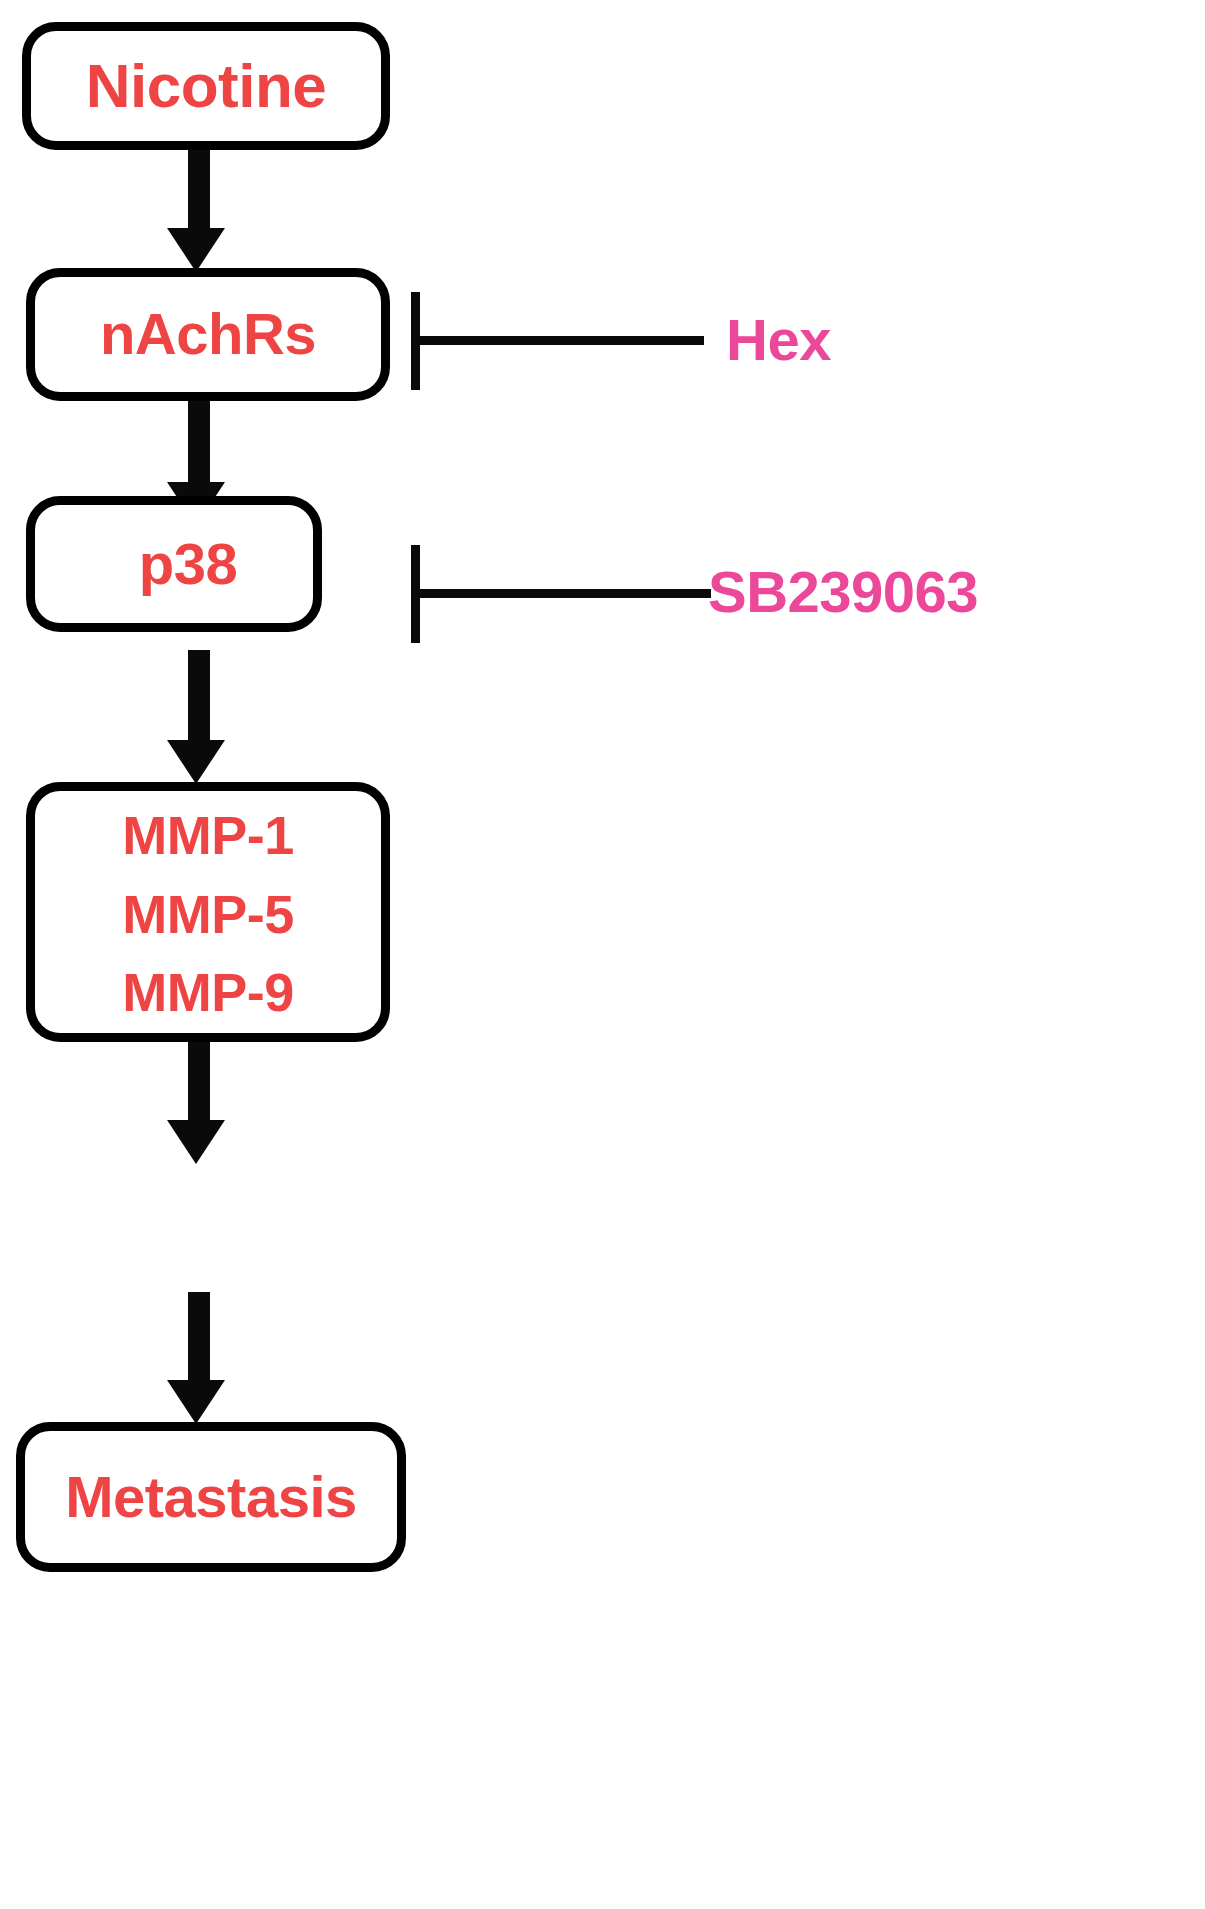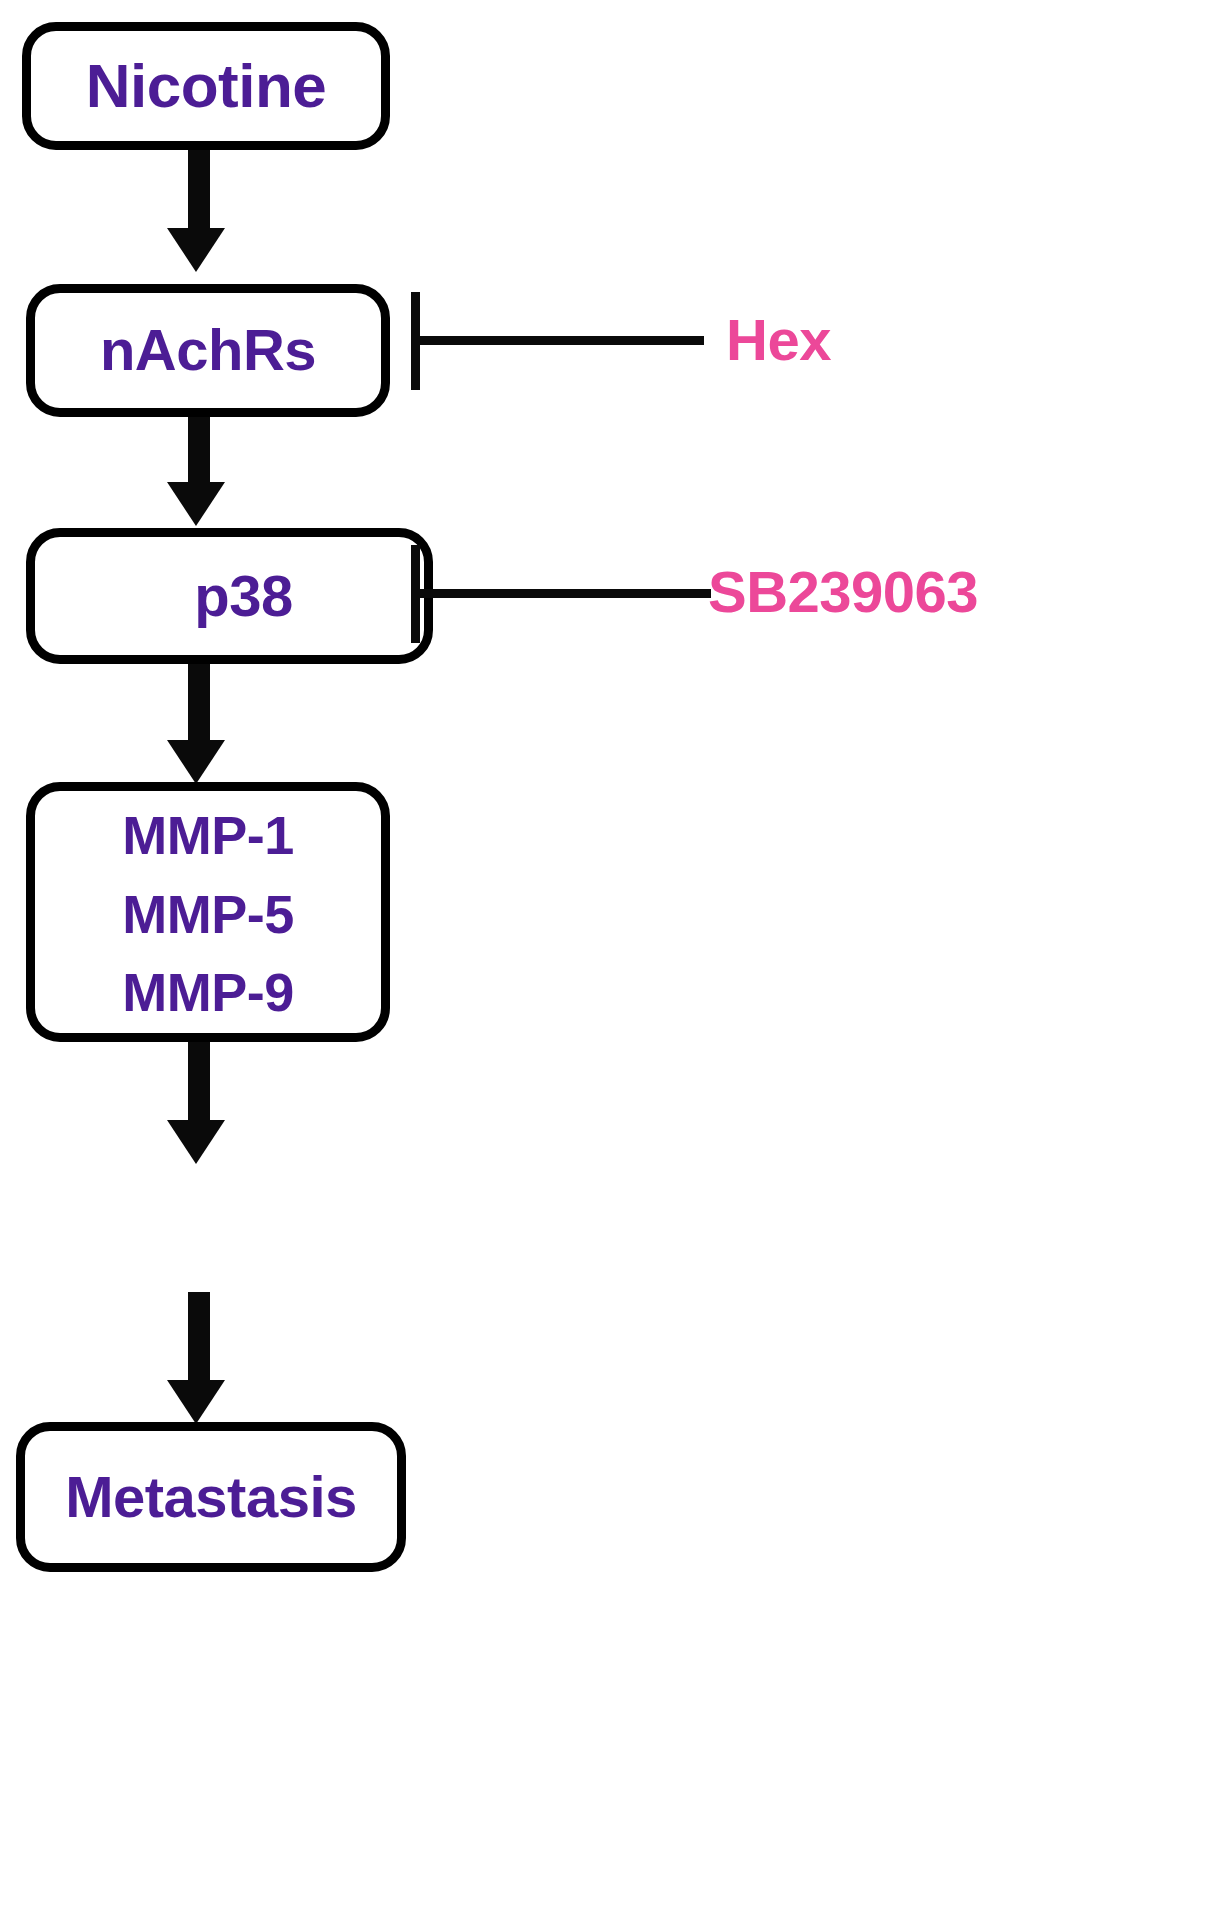--- a/index.html
+++ b/index.html
@@ -30,31 +30,31 @@
     border: 9px solid #000000;
     border-radius: 34px;
     display: flex;
     flex-direction: column;
     align-items: center;
     justify-content: center;
     z-index: 3;
   }
   .node .node-label {
     font-weight: bold;
-    color: #4c1d95;
+    color: #ef4444;
     line-height: 1.05;
     text-align: center;
     letter-spacing: -0.5px;
     white-space: nowrap;
   }
 
   
   #node-nicotine  { left: 22px;  top: 22px;   width: 368px; height: 128px; }
-  #node-nachrs    { left: 26px;  top: 284px;  width: 364px; height: 133px; }
-  #node-p38       { left: 26px;  top: 528px;  width: 407px; height: 136px; padding-left: 28px; }
+  #node-nachrs    { left: 26px;  top: 268px;  width: 364px; height: 133px; }
+  #node-p38       { left: 26px;  top: 496px;  width: 296px; height: 136px; padding-left: 28px; }
   #node-mmp       { left: 26px;  top: 782px;  width: 364px; height: 260px; }
   #node-invasion  { left: 26px;  top: 1162px; width: 362px; height: 140px; }
   #node-metastasis{ left: 16px;  top: 1422px; width: 390px; height: 150px; }
 
   #node-nicotine   .node-label { font-size: 62px; }
   #node-nachrs     .node-label { font-size: 58px; }
   #node-p38        .node-label { font-size: 58px; }
   #node-invasion   .node-label { font-size: 55px; }
   #node-metastasis .node-label { font-size: 58px; }
 

